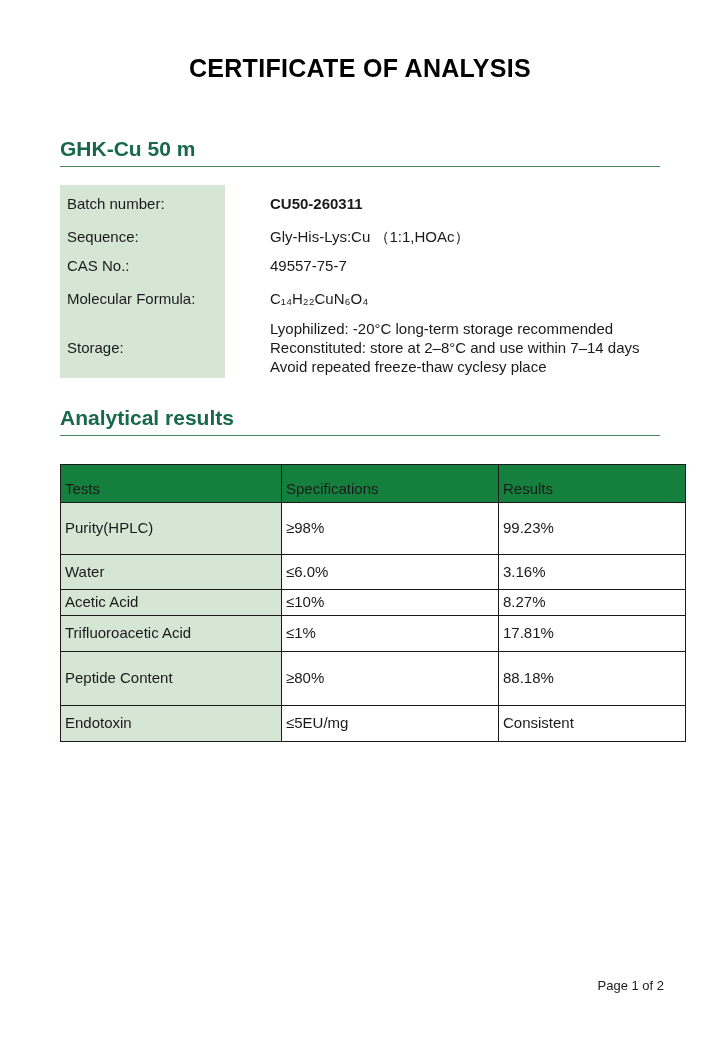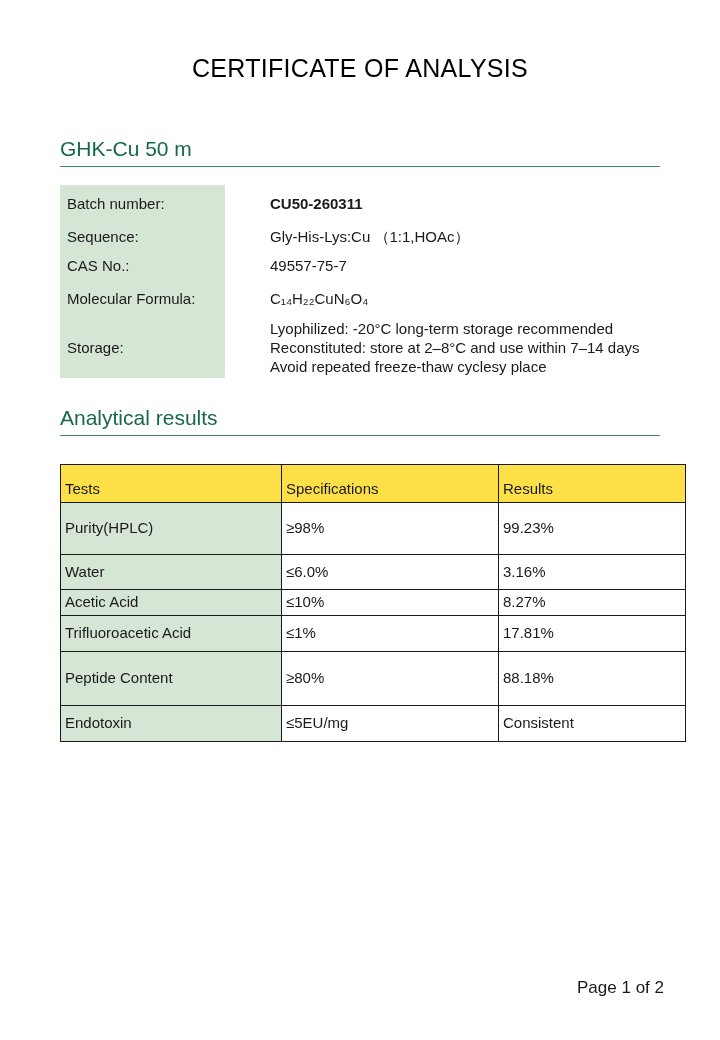--- a/index.html
+++ b/index.html
@@ -10,31 +10,31 @@
     position: relative;
     overflow: hidden;
   }
   .page { position: relative; width: 720px; height: 1040px; }
 
   .doc-title {
     margin: 0;
     padding-top: 54px;
     text-align: center;
     font-size: 25px;
-    font-weight: normal;
+    font-weight: bold;
     color: #000000;
     letter-spacing: 0.3px;
   }
 
   .content { margin: 0 60px; width: 600px; }
 
   .green-heading {
     margin: 0;
     font-size: 21px;
-    font-weight: normal;
+    font-weight: bold;
     color: #17694a;
     line-height: 25px;
   }
   .heading-product { margin-top: 53px; }
   .heading-results { margin-top: 27px; }
   .heading-rule {
     border: none;
     border-top: 1px solid #43885f;
     margin: 5px 0 0 0;
     height: 0;
@@ -71,42 +71,42 @@
   }
   .results-table th, .results-table td {
     border: 1px solid #1a1a1a;
     padding: 2px 4px 4px 4px;
     overflow: hidden;
   }
   .results-table thead th {
     font-weight: normal;
     text-align: left;
     vertical-align: bottom;
-    background: #fde047;
+    background: #15803d;
   }
   .results-table thead tr { height: 38px; }
   .results-table tbody td { vertical-align: middle; background: #ffffff; }
   .results-table tbody td:first-child { background: #d6e6d5; }
   .results-table .col-tests { width: 212px; }
   .results-table .col-specs { width: 208px; }
   .results-table .col-results { width: 178px; }
   .results-table tbody tr:nth-child(1) { height: 52px; }
   .results-table tbody tr:nth-child(2) { height: 35px; }
   .results-table tbody tr:nth-child(3) { height: 19px; }
   .results-table tbody tr:nth-child(4) { height: 36px; }
   .results-table tbody tr:nth-child(5) { height: 54px; }
   .results-table tbody tr:nth-child(6) { height: 36px; }
   .results-table tbody tr:nth-child(7) { height: 34px; }
   .results-table tbody tr:nth-child(8) { height: 35px; }
 
   .page-footer {
     position: absolute;
     top: 978px;
     right: 56px;
-    font-size: 17px;
+    font-size: 13px;
     color: #1a1a1a;
   }
 </style>
 </head>
 <body>
 
 <div class="page">
 
   <h1 class="doc-title">CERTIFICATE OF ANALYSIS</h1>
 

